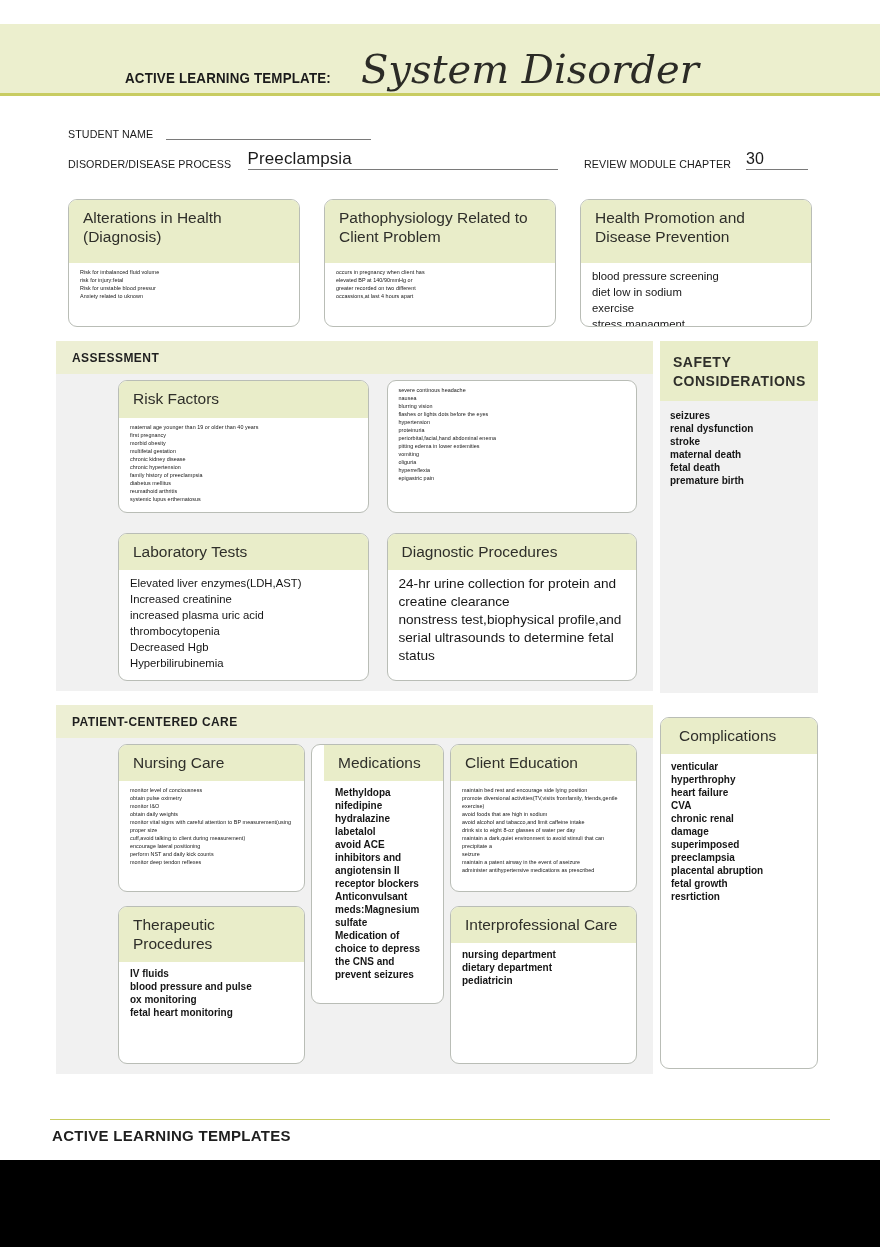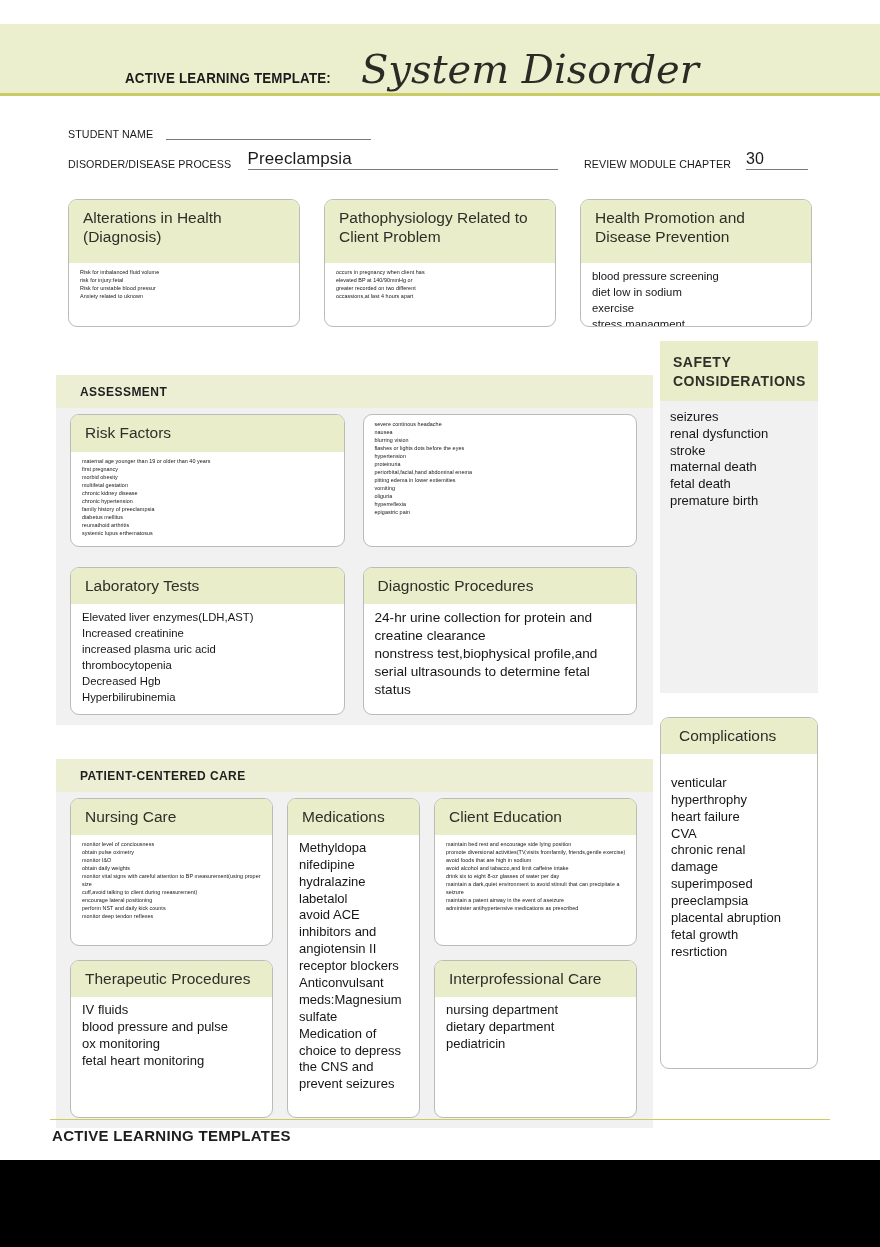--- a/index.html
+++ b/index.html
@@ -142,22 +142,23 @@
   }
   .body-sm {
     font-size: 11.3px;
     line-height: 1.42;
   }
   .body-md {
     font-size: 13.6px;
     line-height: 1.32;
   }
   .body-lg {
-    font-size: 13px;
+    font-size: 10px;
     line-height: 1.30;
+    font-weight: bold;
   }
   .body-xs div, .body-sm div, .body-md div, .body-lg div { white-space: pre-wrap; }
 
   
   .top-row {
     display: flex;
     gap: 24px;
     padding: 20px 68px 0 68px;
   }
   .top-row .card { flex: 1; height: 128px; }
@@ -176,55 +177,55 @@
   .section {
     background: #f1f1f1;
     padding: 0 0 10px 0;
   }
   .section-title {
     background: #edefd4;
     font-size: 12px;
     font-weight: bold;
     letter-spacing: 0.45px;
     color: #1f1f1f;
-    padding: 10px 0 9px 24px;
-    margin-top: 34px;
+    padding: 10px 0 9px 16px;
   }
   .section-grid {
     display: flex;
     gap: 18px;
     padding: 6px 16px 0 14px;
+    margin-left: 48px;
   }
   .section-grid > .card { flex: 1; }
 
   .assess-row1 .card { height: 133px; }
   .assess-row1 .card-head { padding-bottom: 9px; }
   .assess-row2 { margin-top: 14px; }
   .assess-row2 .card { height: 148px; }
 
-  .pcc-grid { gap: 14px; }
+  .pcc-grid { gap: 6px; }
   .pcc-col { flex: 1; display: flex; flex-direction: column; gap: 14px; }
   .pcc-col.mid { flex: 0 0 133px; }
   .card.nursing-care { height: 148px; }
   .card.therapeutic { height: 158px; }
-  .card.medications { height: 320px; }
+  .card.medications { height: 260px; padding-left: 12px; }
   .card.client-edu { height: 148px; }
   .card.interprof { height: 158px; }
 
   
   .side-card { width: 158px; box-sizing: border-box; }
   .side-card.safety { height: 352px; background: #f1f1f1; border: none; border-radius: 0; }
   .side-card.safety .card-head {
     background: #e9edc9;
     padding: 12px 10px 10px 13px;
   }
   .side-card.safety .card-body { background: #f1f1f1; padding-left: 10px; padding-top: 8px; }
   .side-card.complications { height: 352px; margin-top: 24px; }
   .side-card.complications .card-head { text-align: left; padding-left: 18px; }
-  .side-card.complications .card-body { padding-left: 10px; padding-top: 21px; }
+  .side-card.complications .card-body { padding-left: 10px; padding-top: 6px; }
 
   
   .footer {
     position: absolute;
     left: 0;
     bottom: 0;
     width: 880px;
     padding: 0 0 16px 0;
   }
   .footer-line {

